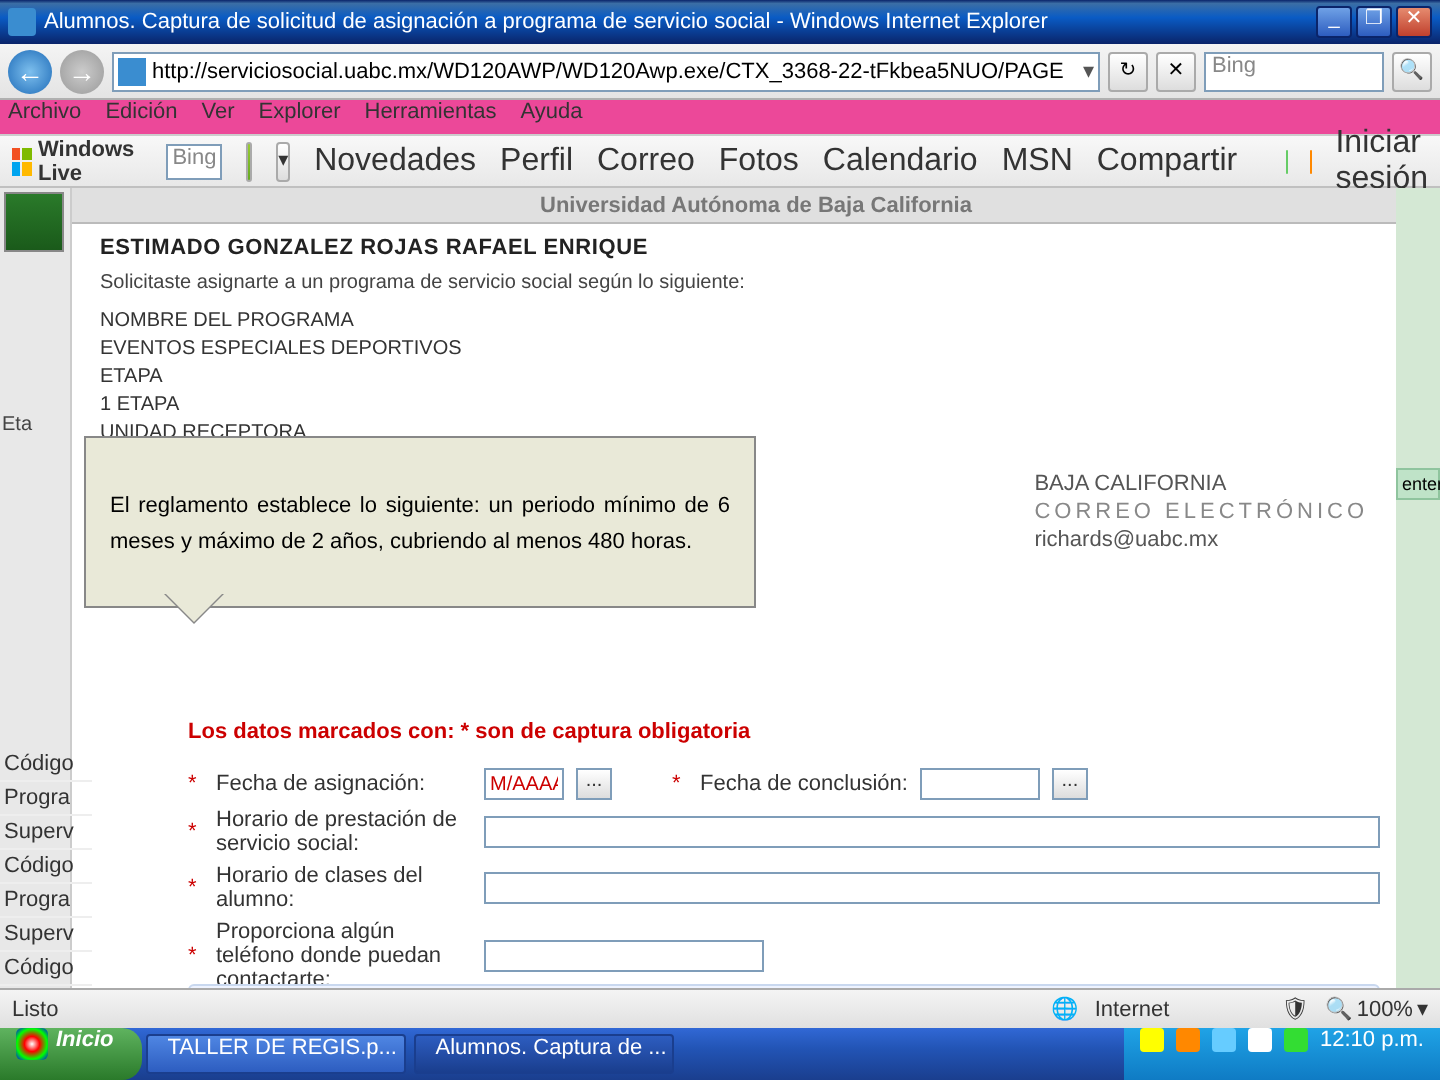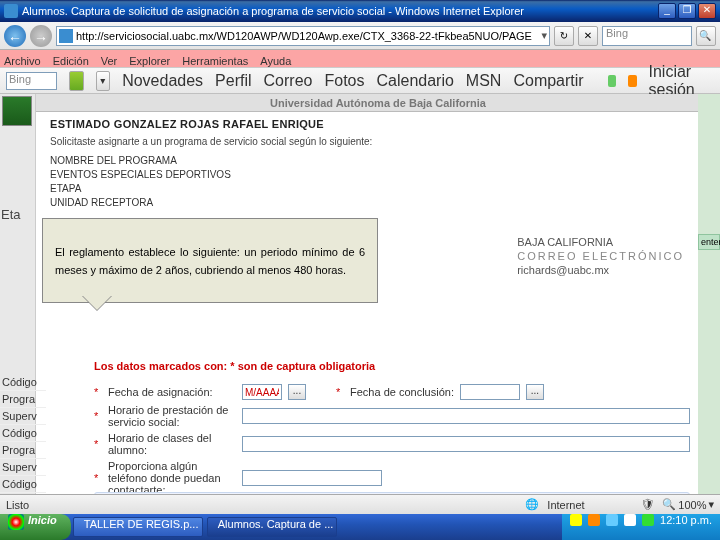--- a/index.html
+++ b/index.html
@@ -12,31 +12,31 @@
 .winbtn.close{background:linear-gradient(#e68b6f,#c0402d)}
 .ie-nav{height:28px;background:linear-gradient(#f4f4f4,#e4e4e4);display:flex;align-items:center;padding:0 4px;gap:4px;border-bottom:1px solid #b0b0b0}
 .navbtn{width:22px;height:22px;border-radius:11px;display:flex;align-items:center;justify-content:center;font-size:14px;color:#fff}
 .navbtn.back{background:radial-gradient(#7ec0ee,#1e6bb8)}
 .navbtn.fwd{background:radial-gradient(#ccc,#999)}
 .url{flex:1;height:20px;border:1px solid #7f9db9;background:#fff;display:flex;align-items:center;padding:0 2px}
 .url .favicon{width:14px;height:14px;background:#3a8dd0;margin-right:3px}
 .url input{border:none;flex:1;font-size:11px;outline:none}
 .iebtn{width:20px;height:20px;border:1px solid #aaa;background:linear-gradient(#fff,#ddd);border-radius:2px;text-align:center;line-height:18px;font-size:10px}
 .search{width:90px;height:20px;border:1px solid #7f9db9;background:#fff;padding:0 3px;font-size:11px;color:#888}
-.menubar{height:18px;background:#fca5a5;display:flex;align-items:flex-end;padding:0 4px;gap:12px;color:#333;font-size:11px;border-bottom:1px solid #ccc}
+.menubar{height:18px;background:#ec4899;display:flex;align-items:flex-start;padding:0 4px;gap:12px;color:#333;font-size:11px;border-bottom:1px solid #ccc}
 .live{height:26px;background:linear-gradient(#f8f8f8,#e8e8e8);display:flex;align-items:center;padding:0 6px;gap:12px;color:#333;border-bottom:1px solid #c0c0c0}
 .live .logo{display:flex;align-items:center;gap:3px;font-weight:bold;color:#333}
 .live .logo .sq{width:14px;height:14px;display:grid;grid-template:repeat(2,1fr)/repeat(2,1fr);gap:1px}
 .live .logo .sq div:nth-child(1){background:#f25022}.live .logo .sq div:nth-child(2){background:#7fba00}.live .logo .sq div:nth-child(3){background:#00a4ef}.live .logo .sq div:nth-child(4){background:#ffb900}
 .live .sb{width:70px;height:18px;border:1px solid #7f9db9;background:#fff;padding:0 2px;color:#888}
 .live a{color:#333;font-size:16px;cursor:pointer}
 .content{position:relative;height:446px;background:#fff;display:flex}
 .leftband{width:36px;background:#e8e8e8;border-right:1px solid #ccc}
 .leftband .logo{width:30px;height:30px;margin:2px;background:linear-gradient(#2a7a2a,#1a5a1a);border:1px solid #888}
-.leftband .lbl{margin-top:80px;font-size:13px;color:#444;padding:1px}
+.leftband .lbl{margin-top:80px;font-size:10px;color:#444;padding:1px}
 .leftlist{position:absolute;left:0;top:280px;width:46px;font-size:9px;color:#333}
 .leftlist div{padding:2px 2px;border-bottom:1px solid #eee;white-space:nowrap;overflow:hidden}
 .main{flex:1;position:relative}
 .uniheader{height:18px;background:#e0e0e0;text-align:center;color:#777;font-weight:bold;line-height:18px;border-bottom:1px solid #bbb}
 .body{padding:6px 14px;color:#222}
 .body .name{font-weight:bold;font-size:11px;margin-bottom:6px;letter-spacing:.3px}
 .body .sub{font-size:10px;color:#444;margin-bottom:8px}
 .body .lbl{font-size:10px;color:#333;margin:3px 0}
 .callout{position:absolute;left:6px;top:124px;width:336px;background:#e9e9d8;border:1px solid #888;padding:24px 12px;font-family:Georgia,serif;font-size:13px;line-height:1.35;text-align:justify;z-index:5}
 .callout::after{content:"";position:absolute;left:40px;bottom:-22px;border:14px solid transparent;border-top-color:#e9e9d8}
@@ -94,20 +94,29 @@
 <div class="menubar">
   <span>Archivo</span>
   <span>Edición</span>
   <span>Ver</span>
   <span>Explorer</span>
   <span>Herramientas</span>
   <span>Ayuda</span>
 </div>
 
 <div class="live">
+  <div class="logo">
+    <div class="sq">
+        <div></div>
+        <div></div>
+        <div></div>
+        <div></div>
+      </div>
+    <span>Windows Live</span>
+  </div>
   <div class="sb">Bing</div>
   <div class="iebtn" style="background:linear-gradient(#9c3,#6a2)"></div>
   <div class="iebtn">▾</div>
   <a>Novedades</a>
   <a>Perfil</a>
   <a>Correo</a>
   <a>Fotos</a>
   <a>Calendario</a>
   <a>MSN</a>
   <a>Compartir</a>
@@ -136,20 +145,21 @@
   </div>
 
   <div class="main">
     <div class="uniheader">Universidad Autónoma de Baja California</div>
     <div class="body">
       <div class="name">ESTIMADO GONZALEZ ROJAS RAFAEL ENRIQUE</div>
       <div class="sub">Solicitaste asignarte a un programa de servicio social según lo siguiente:</div>
       <div class="lbl">NOMBRE DEL PROGRAMA</div>
       <div class="lbl">EVENTOS ESPECIALES DEPORTIVOS</div>
       <div class="lbl">ETAPA</div>
+      <div class="lbl">1 ETAPA</div>
       <div class="lbl">UNIDAD RECEPTORA</div>
     </div>
 
     <div class="callout">
       <span>El reglamento establece lo siguiente: un periodo mínimo de 6 meses y máximo de 2 años, cubriendo al menos 480 horas.</span>
     </div>
 
     <div class="rightinfo">
       <div>BAJA CALIFORNIA</div>
       <div style="color:#888;letter-spacing:2px">CORREO ELECTRÓNICO</div>

